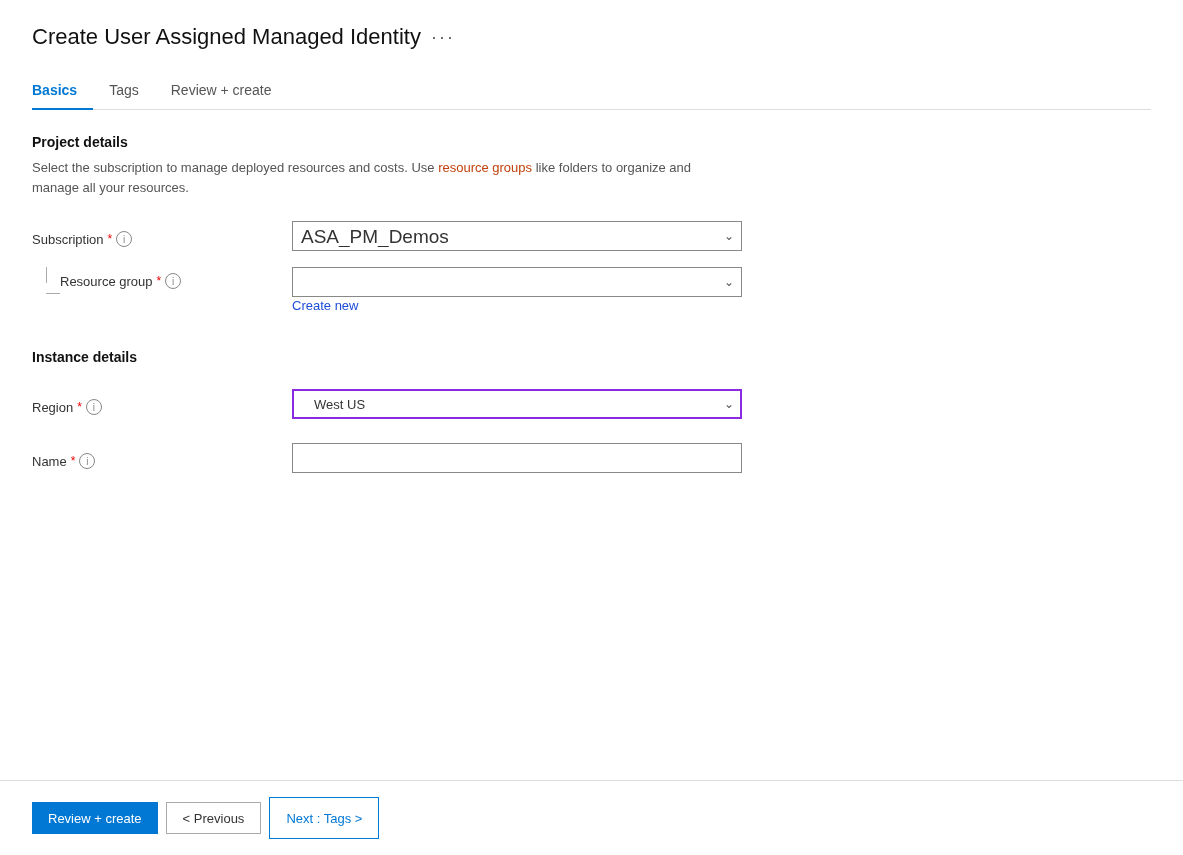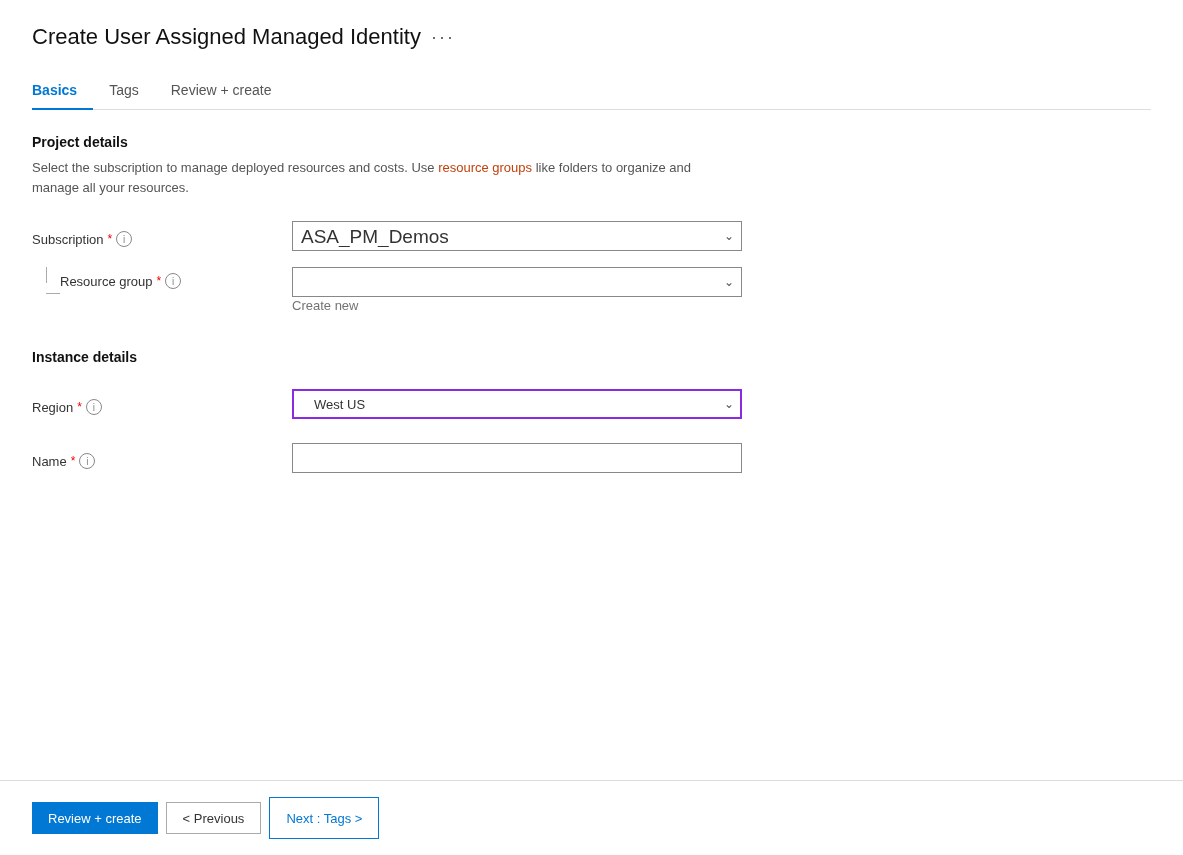--- a/index.html
+++ b/index.html
@@ -201,21 +201,21 @@
       height: 30px;
       border: 1px solid #888;
       background: #fff;
       padding: 0 8px;
       font-size: 13px;
       color: #333;
       outline: none;
     }
 
     .create-new-link {
-      color: #737373;
+      color: #1d4ed8;
       font-size: 13px;
       cursor: pointer;
       text-decoration: none;
       display: inline-block;
     }
 
     
     .footer {
       border-top: 1px solid #ddd;
       padding: 16px 32px;

